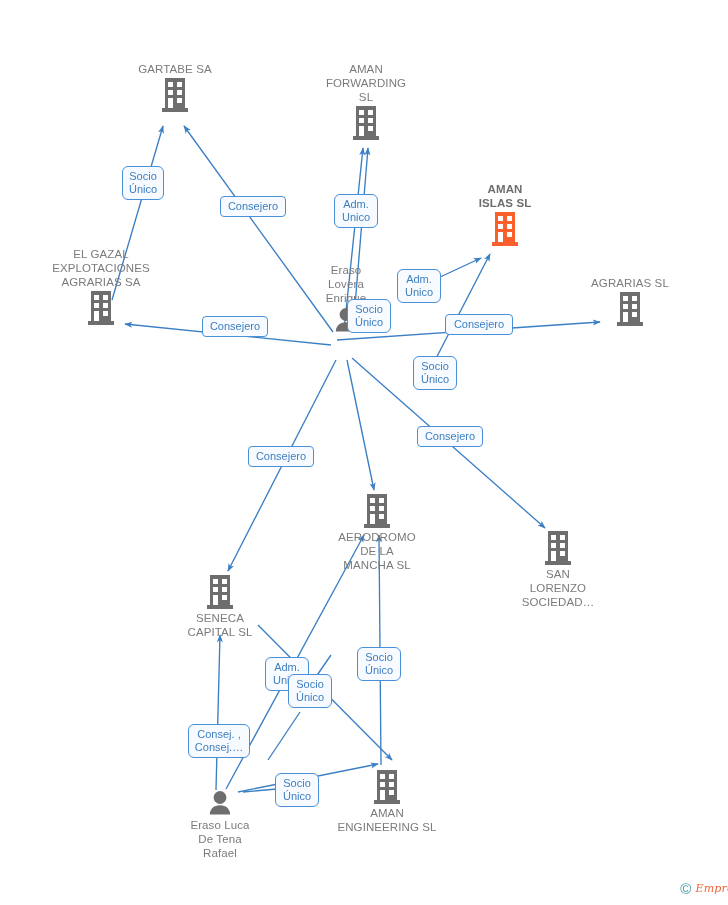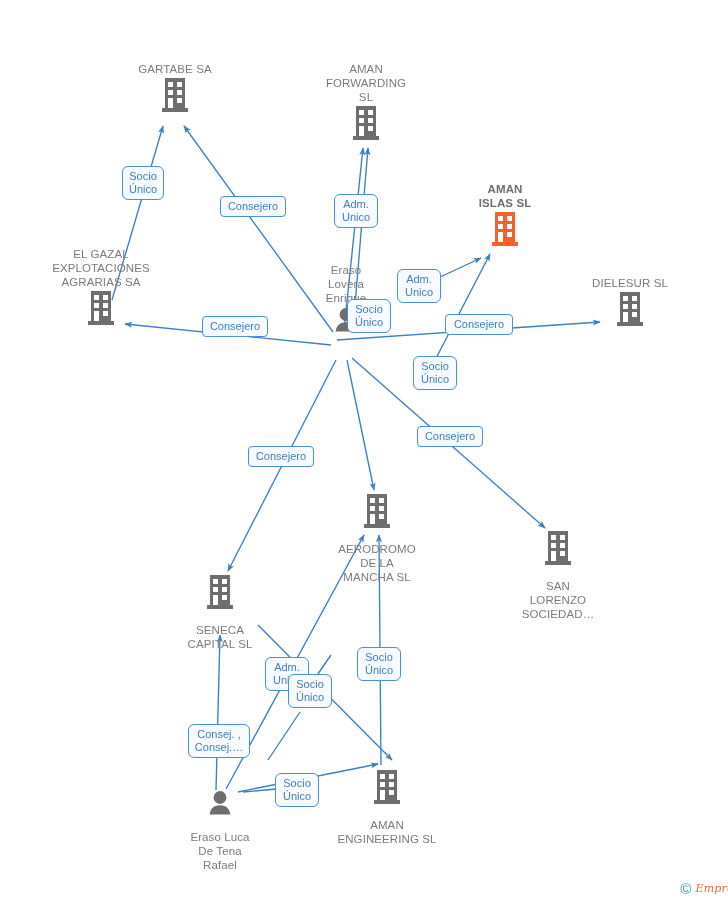--- a/index.html
+++ b/index.html
@@ -35,21 +35,21 @@
   }
   .node .node-label {
     display: block;
     font-size: 11.5px;
     line-height: 14px;
     color: #7b7b7b;
     letter-spacing: .1px;
     white-space: pre-line;
   }
   .node.label-above .node-label { margin-bottom: 2px; }
-  .node.label-below .node-label { margin-top: 14px; text-align: center; }
+  .node.label-below .node-label { margin-top: 2px; text-align: center; }
 
   .edge-label {
     position: absolute;
     box-sizing: border-box;
     background: #f7fbff;
     border: 1.3px solid #4a90d9;
     border-radius: 6px;
     color: #3d7fc1;
     font-size: 11px;
     line-height: 13px;
@@ -201,21 +201,21 @@
           <rect x="7" y="12" width="5" height="5"></rect>
             <rect x="16" y="12" width="5" height="5"></rect>
           <rect x="7" y="20" width="5" height="10"></rect>
             <rect x="16" y="20" width="5" height="5"></rect>
         </g>
       </svg>
     </span>
   </div>
 
   <div class="node label-above" style="left:630px; top:276px;">
-    <span class="node-label">DIELESUR SL</span>
+    <span class="node-label">AGRARIAS SL</span>
     <span class="icon-wrap">
       <svg width="28" height="34" viewBox="0 0 28 34" xmlns="http://www.w3.org/2000/svg">
         <path fill="#6e6e6e" d="M4 0 h20 v30 h3 v4 H1 v-4 h3 z"></path>
         <g fill="#ffffff">
           <rect x="7" y="4" width="5" height="5"></rect>
             <rect x="16" y="4" width="5" height="5"></rect>
           <rect x="7" y="12" width="5" height="5"></rect>
             <rect x="16" y="12" width="5" height="5"></rect>
           <rect x="7" y="20" width="5" height="10"></rect>
             <rect x="16" y="20" width="5" height="5"></rect>

